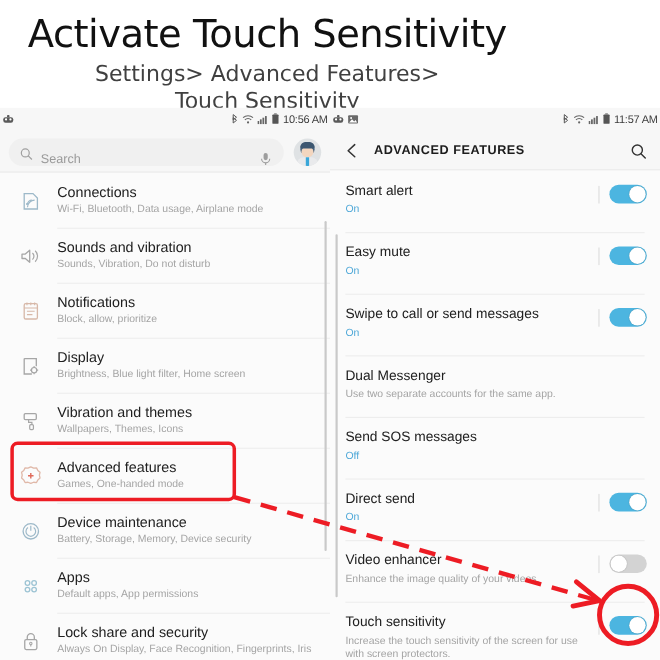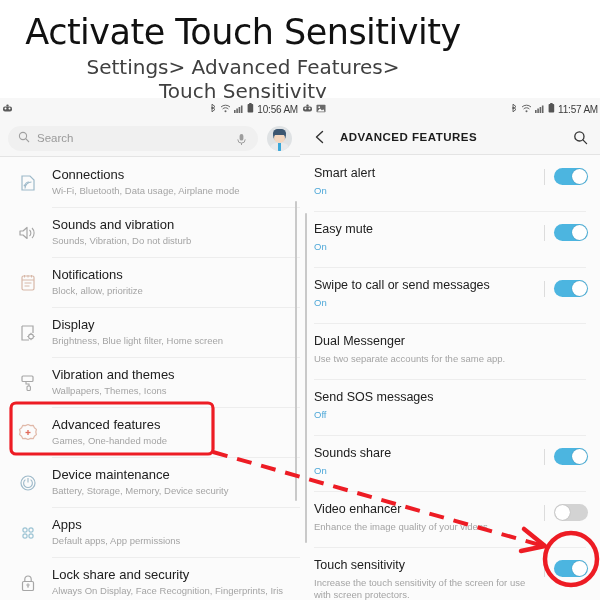--- a/index.html
+++ b/index.html
@@ -54,21 +54,21 @@
   .sb-ico{font-size:9px;line-height:1;color:#555;display:inline-block;}
   .sb-time{font-size:10px;color:#3b3b3b;letter-spacing:-0.2px;}
 
   
   .searchrow{
     height:36px;background:#f7f7f7;
     display:flex;align-items:center;padding:0 8px;
   }
   .searchbox{
     flex:1;height:25px;border-radius:13px;background:#f0f0f0;
-    display:flex;align-items:center;padding:0 10px;gap:7px;
+    display:flex;align-items:flex-end;padding:0 10px;gap:7px;
   }
   .search-ph{font-size:11.5px;color:#9a9a9a;flex:1;}
   .mic-icon{width:13px;height:13px;opacity:.55;}
   .avatar{
     width:25px;height:25px;border-radius:50%;
     background:#dfe2e4;margin-left:9px;
     position:relative;overflow:hidden;flex:0 0 auto;
   }
   .avatar .head{
     position:absolute;left:6px;top:3px;width:13px;height:12px;
@@ -501,21 +501,21 @@
 
     <div class="trow">
       <div class="tt">
         <div class="tt1">Send SOS messages</div>
         <div class="tt2 val-off">Off</div>
       </div>
     </div>
 
     <div class="trow">
       <div class="tt">
-        <div class="tt1">Sounds share</div>
+        <div class="tt1">Direct send</div>
         <div class="tt2 val-on">On</div>
       </div>
       <div class="toggle-wrap">
         <div class="tdiv"></div>
         <div class="toggle on">
             <div class="knob"></div>
           </div>
       </div>
     </div>
 

